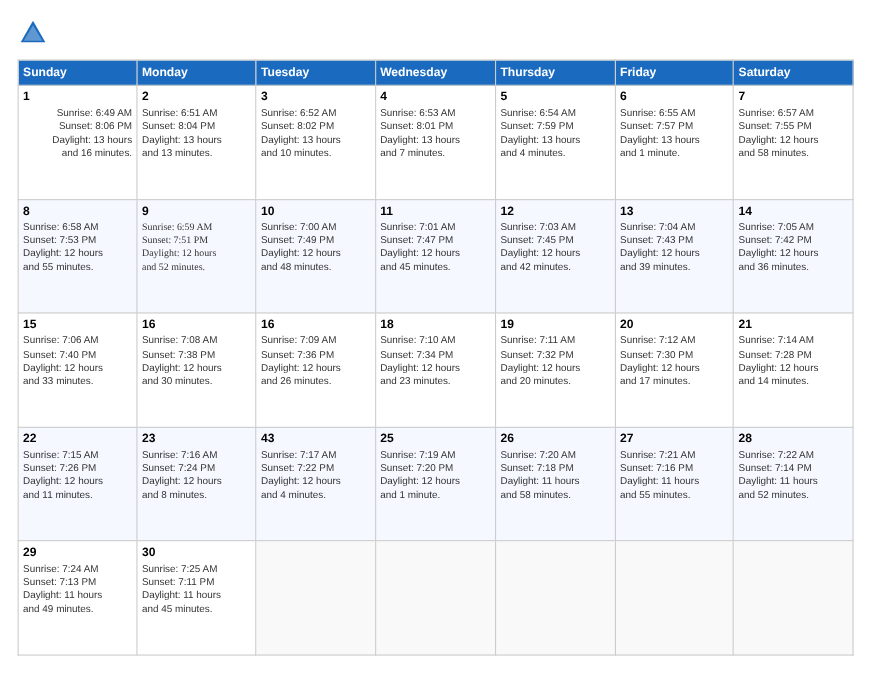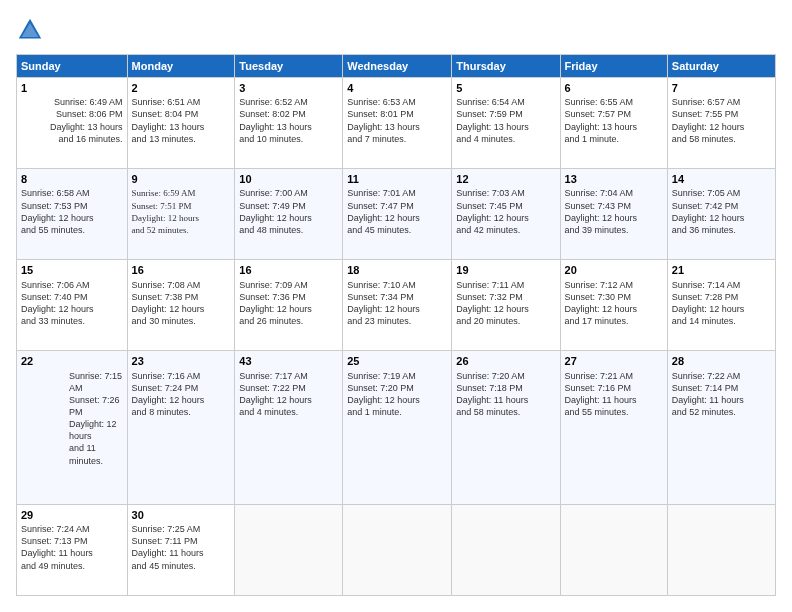--- a/index.html
+++ b/index.html
@@ -285,21 +285,21 @@
             <span class="day-num">21</span>
             <div class="day-detail" style="white-space: pre-line;">Sunrise: 7:14 AM
 Sunset: 7:28 PM
 Daylight: 12 hours
 and 14 minutes.</div>
           </td>
         </tr>
         <tr>
           <td>
             <span class="day-num">22</span>
-            <div class="day-detail" style="white-space: pre-line; margin-left: 48px;">Sunrise: 7:15 AM
+            <div class="day-detail" style="white-space: pre-line;">Sunrise: 7:15 AM
 Sunset: 7:26 PM
 Daylight: 12 hours
 and 11 minutes.</div>
           </td>
           <td>
             <span class="day-num">23</span>
             <div class="day-detail" style="white-space: pre-line;">Sunrise: 7:16 AM
 Sunset: 7:24 PM
 Daylight: 12 hours
 and 8 minutes.</div>

